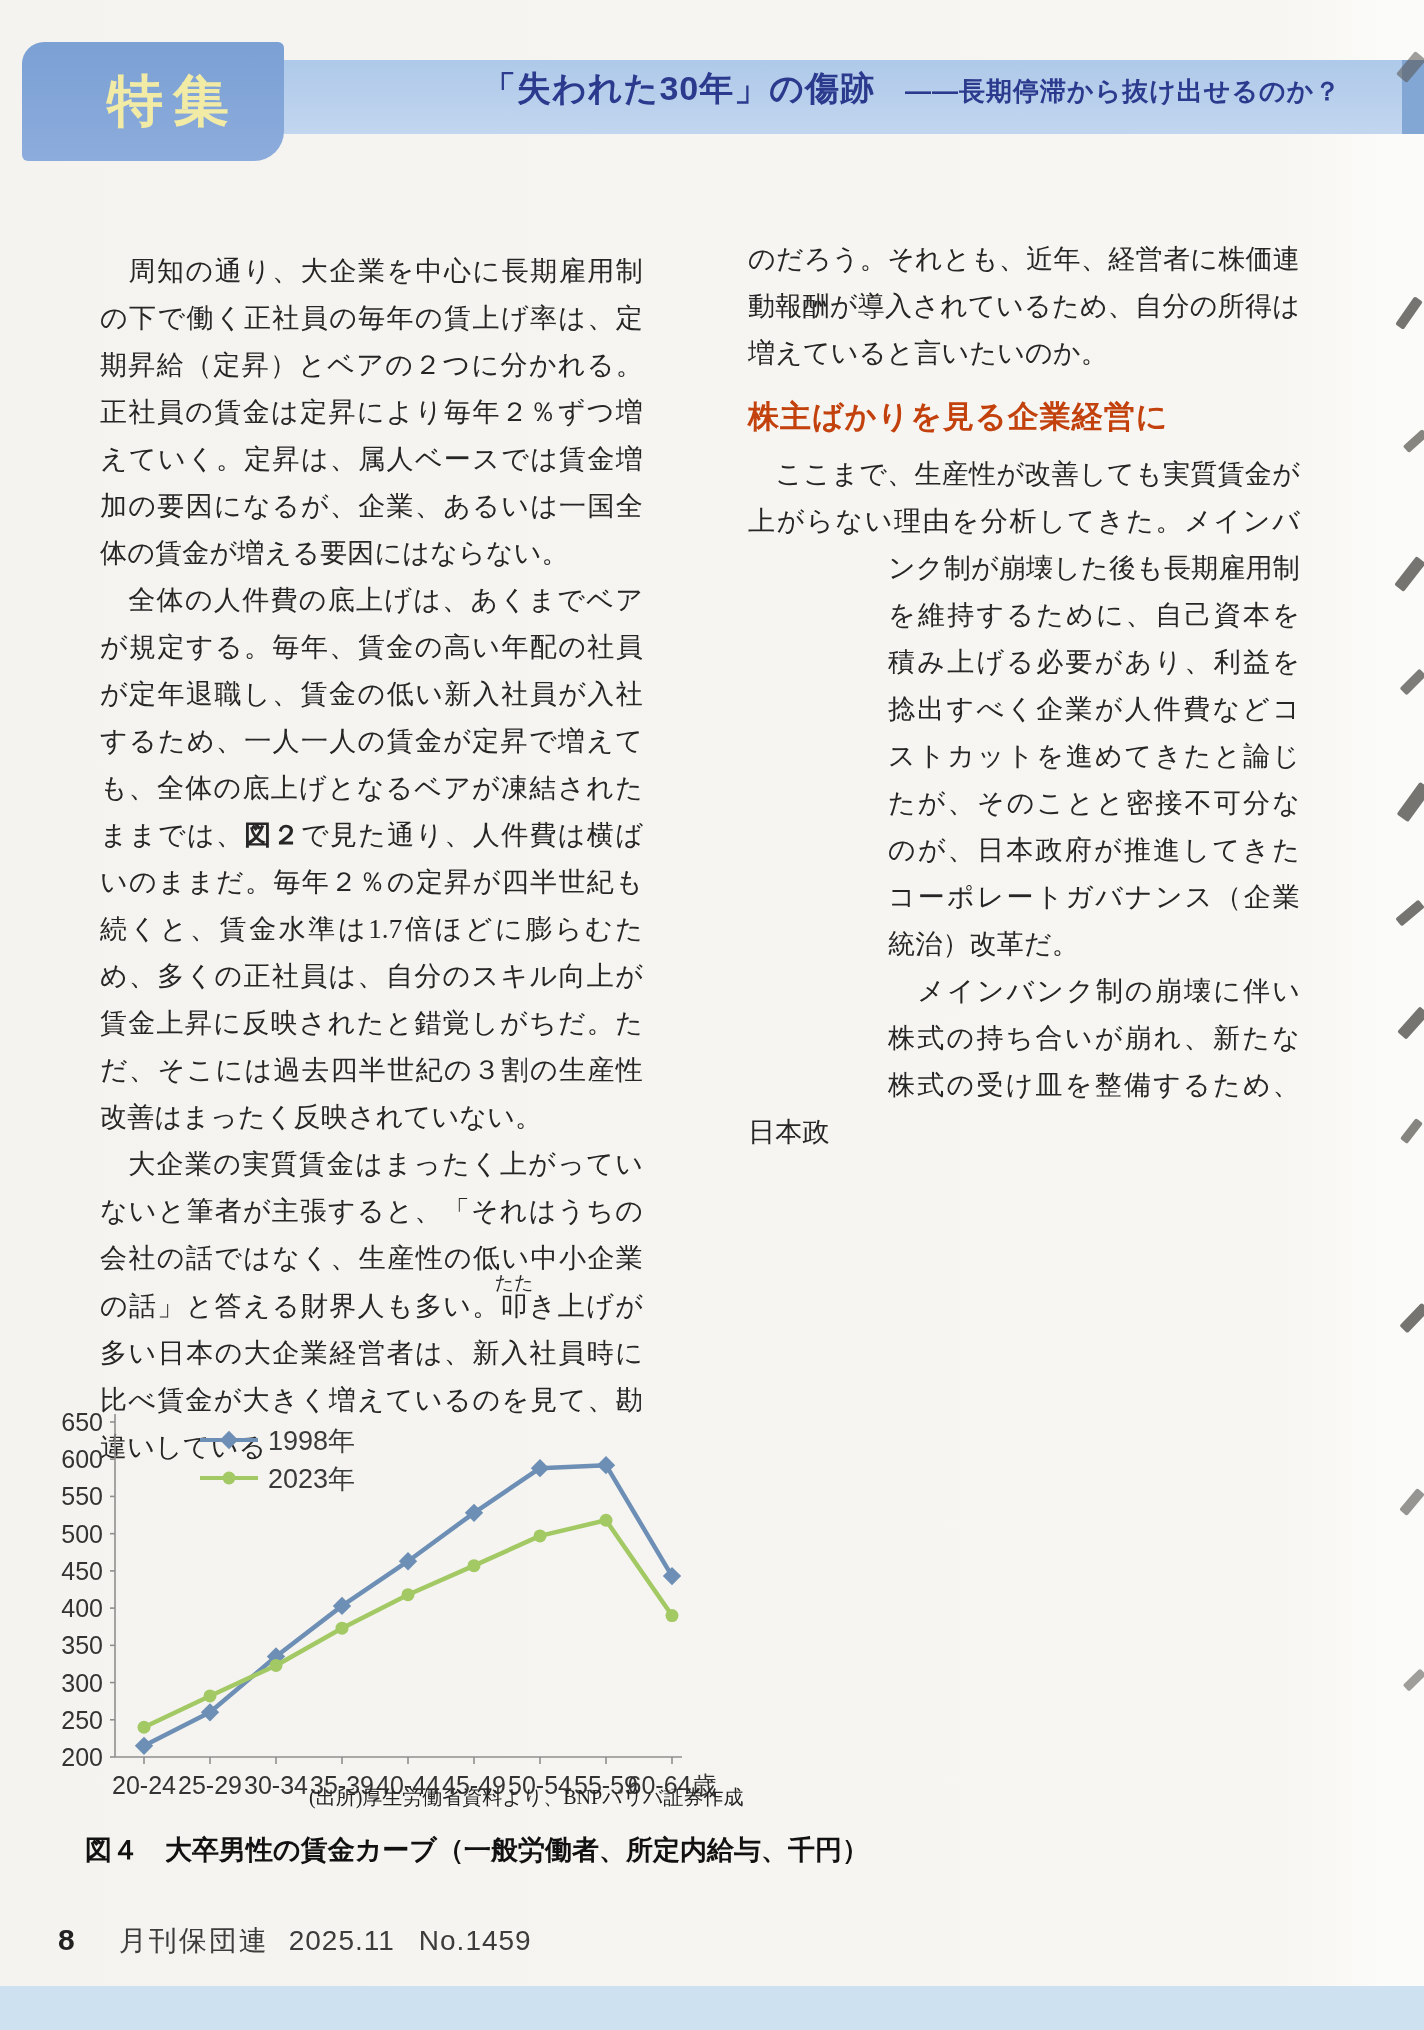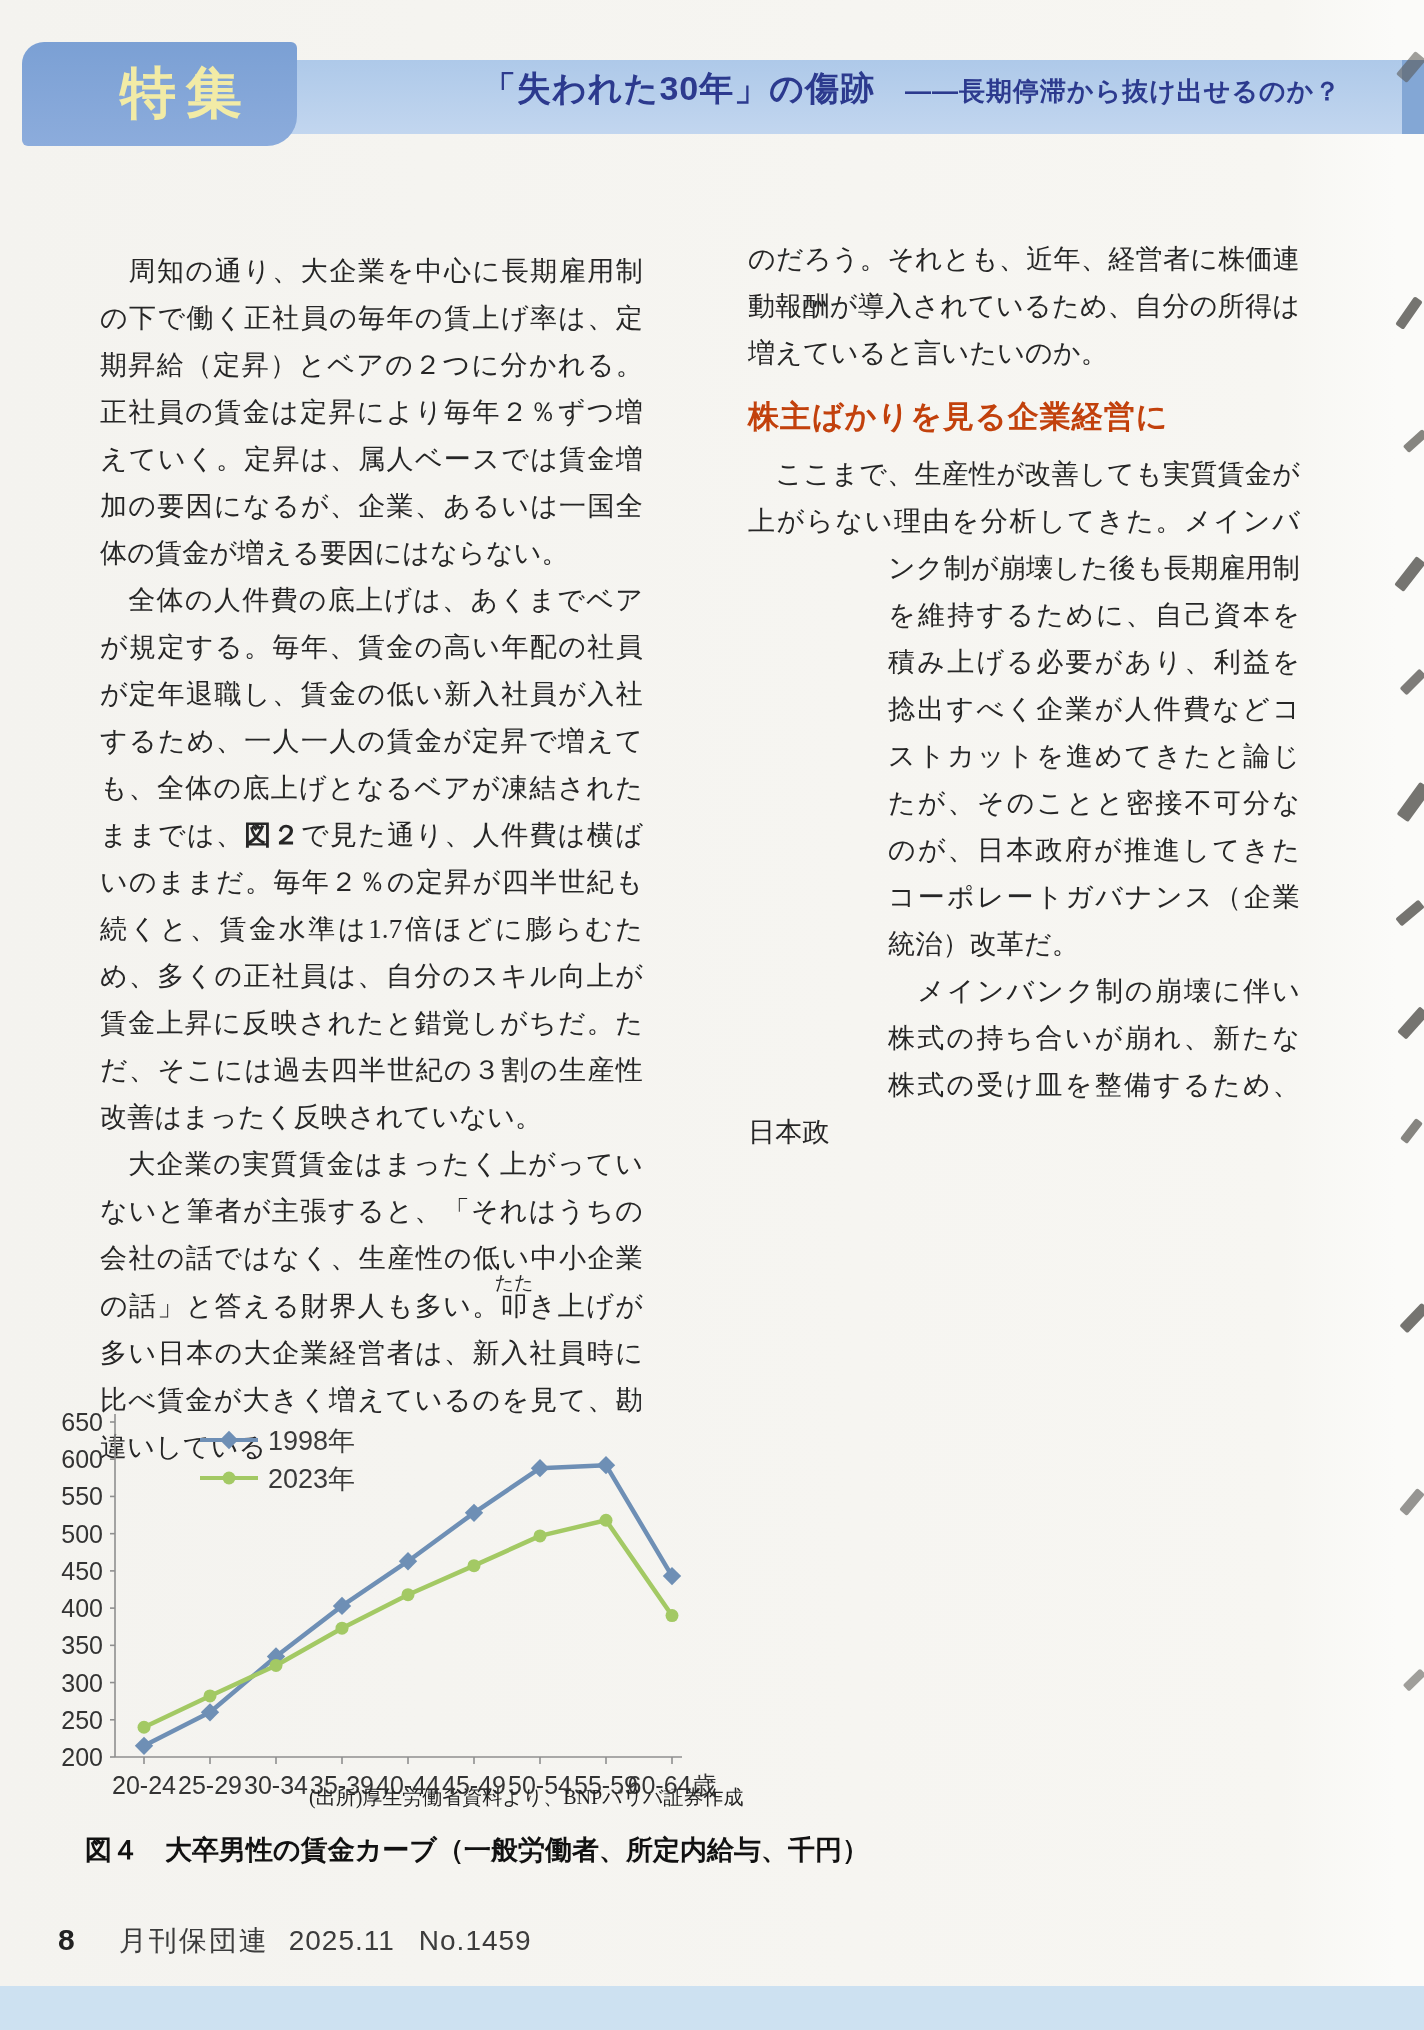--- a/index.html
+++ b/index.html
@@ -12,24 +12,24 @@
   
   .header-band{
     position:absolute;left:28px;top:60px;width:1376px;height:74px;
     background:linear-gradient(#aec9e9,#c2d6ef);
   }
   .header-band-cap{
     position:absolute;left:1402px;top:60px;width:22px;height:74px;
     background:#83a7d5;
   }
   .feature-box{
-    position:absolute;left:22px;top:42px;width:262px;height:104px;
+    position:absolute;left:22px;top:42px;width:262px;height:119px;
     background:linear-gradient(#7ba0d4,#8cacdc);
     border-radius:22px 6px 30px 6px;
-    display:flex;align-items:center;justify-content:center;padding-left:13px;
+    display:flex;align-items:center;justify-content:center;
   }
   .feature-label{
     font-family:"Liberation Sans","DejaVu Sans",sans-serif;
     font-weight:bold;font-size:56px;color:#f2eba6;
     letter-spacing:10px;padding-left:40px;
   }
   .page-title{
     position:absolute;left:482px;top:66px;height:60px;
     display:flex;align-items:baseline;gap:30px;
     font-family:"Liberation Sans","DejaVu Sans",sans-serif;

